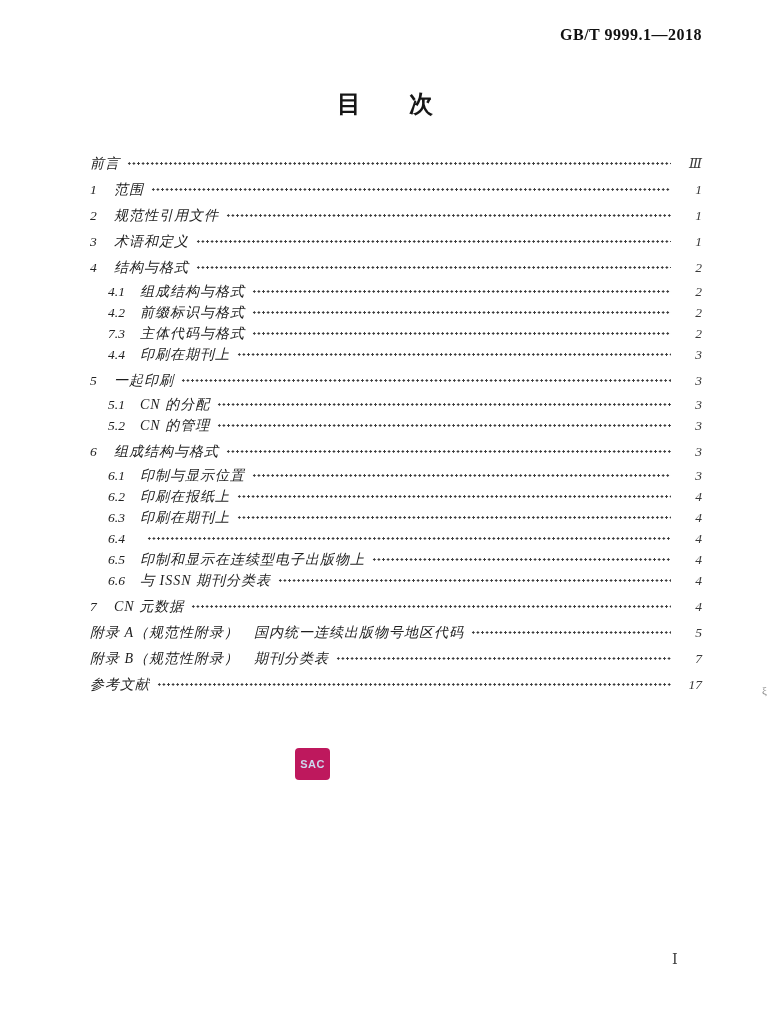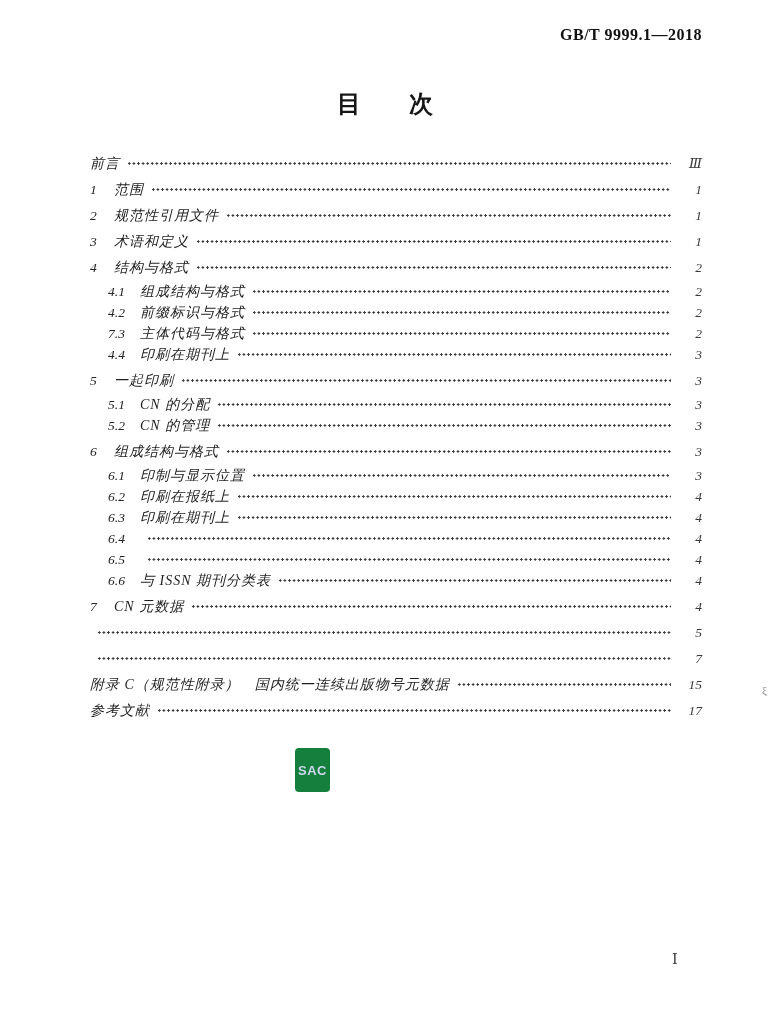--- a/index.html
+++ b/index.html
@@ -83,28 +83,28 @@
     min-width: 26px;
     text-align: right;
     font-size: 13.5px;
     color: #3a3a3a;
   }
   .watermark {
     position: absolute;
     left: 295px;
     top: 748px;
     width: 35px;
-    height: 44px;
-    background: #15803d;
+    height: 32px;
+    background: #be185d;
     border-radius: 4px;
     display: flex;
     align-items: center;
     justify-content: center;
     font-family: "Liberation Sans", "DejaVu Sans", sans-serif;
-    font-size: 13px;
+    font-size: 11px;
     font-weight: bold;
     color: #ccd7ee;
     letter-spacing: 0.5px;
   }
   .edge-mark {
     position: absolute;
     right: 3px;
     top: 684px;
     font-size: 11px;
     color: #8a8a8a;
@@ -223,49 +223,47 @@
         <span class="dots"></span>
         <span class="pg">4</span>
       </div>
       <div class="toc-row lvl1">
         <span class="num">6.4</span>
         <span class="dots"></span>
         <span class="pg">4</span>
       </div>
       <div class="toc-row lvl1">
         <span class="num">6.5</span>
+        <span class="lbl">印制和显示在连续型电子出版物上</span>
         <span class="dots"></span>
         <span class="pg">4</span>
       </div>
       <div class="toc-row lvl1">
         <span class="num">6.6</span>
         <span class="lbl">与 ISSN 期刊分类表</span>
         <span class="dots"></span>
         <span class="pg">4</span>
       </div>
       <div class="toc-row major">
         <span class="num">7</span>
         <span class="lbl">CN 元数据</span>
         <span class="dots"></span>
         <span class="pg">4</span>
       </div>
       <div class="toc-row major">
+        <span class="lbl">附录 A（规范性附录）　国内统一连续出版物号地区代码</span>
         <span class="dots"></span>
         <span class="pg">5</span>
       </div>
       <div class="toc-row major">
+        <span class="lbl">附录 B（规范性附录）　期刊分类表</span>
         <span class="dots"></span>
         <span class="pg">7</span>
       </div>
       <div class="toc-row major">
-        <span class="lbl">附录 C（规范性附录）　国内统一连续出版物号元数据</span>
-        <span class="dots"></span>
-        <span class="pg">15</span>
-      </div>
-      <div class="toc-row major">
         <span class="lbl">参考文献</span>
         <span class="dots"></span>
         <span class="pg">17</span>
       </div>
     </div>
 
   <div class="watermark">SAC</div>
 
   <div class="edge-mark">ξ</div>
 

